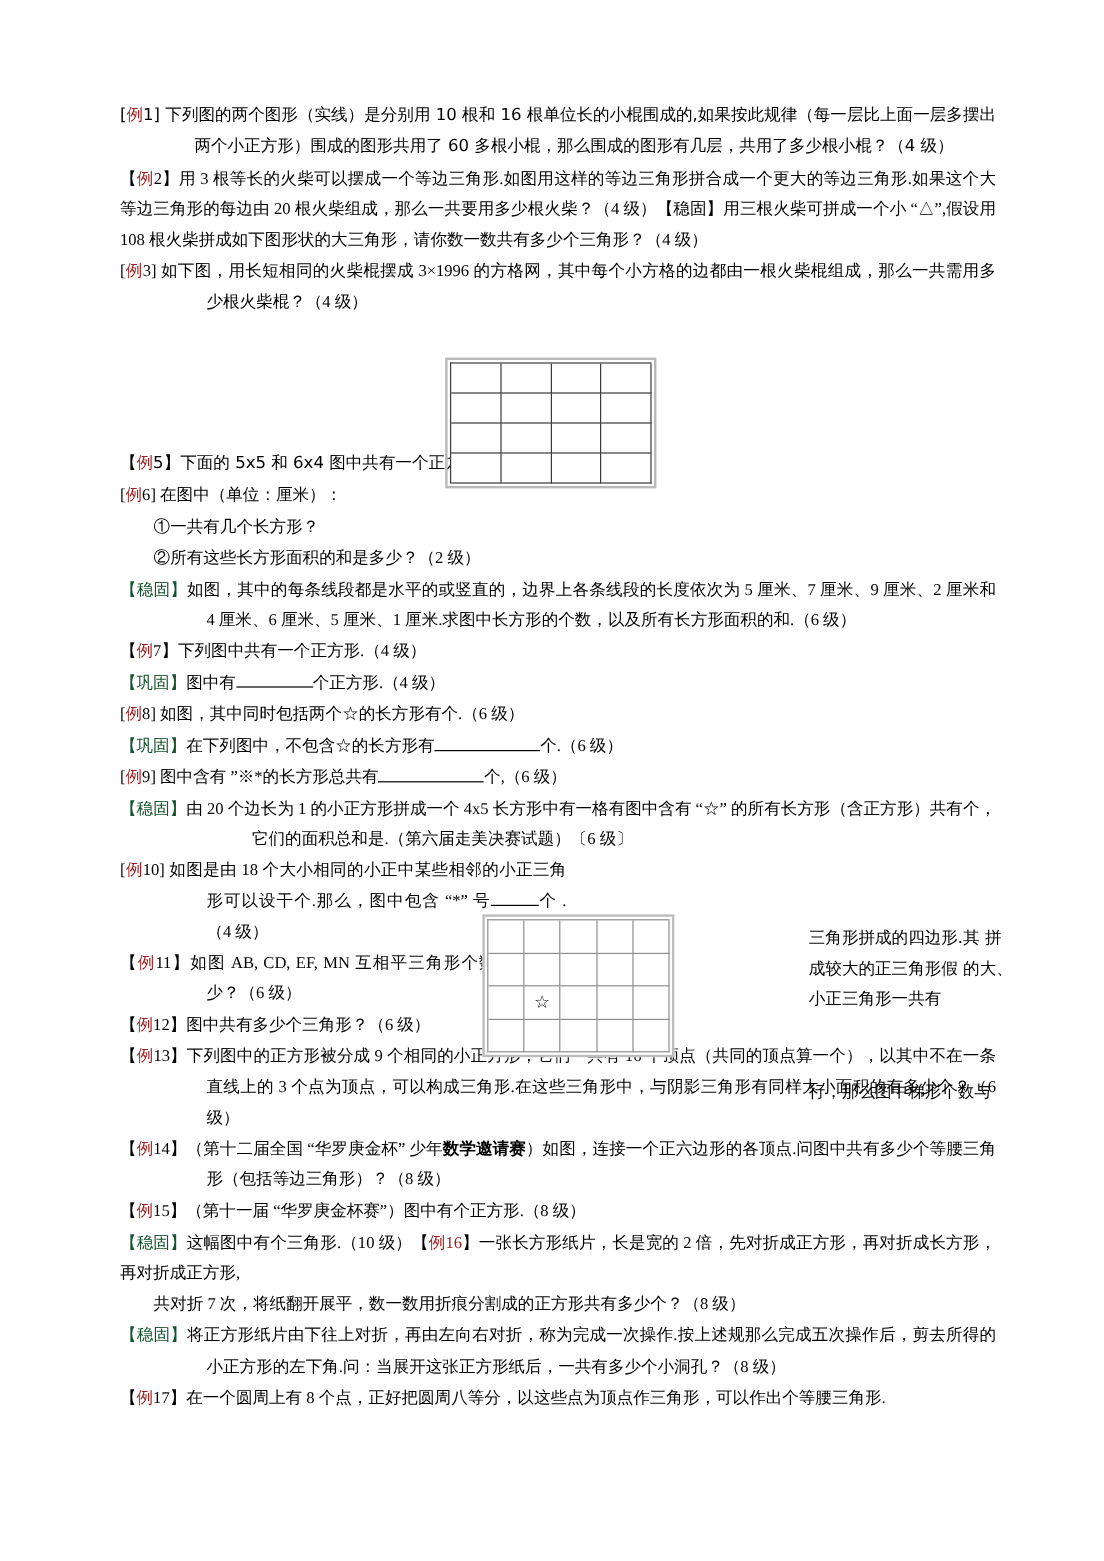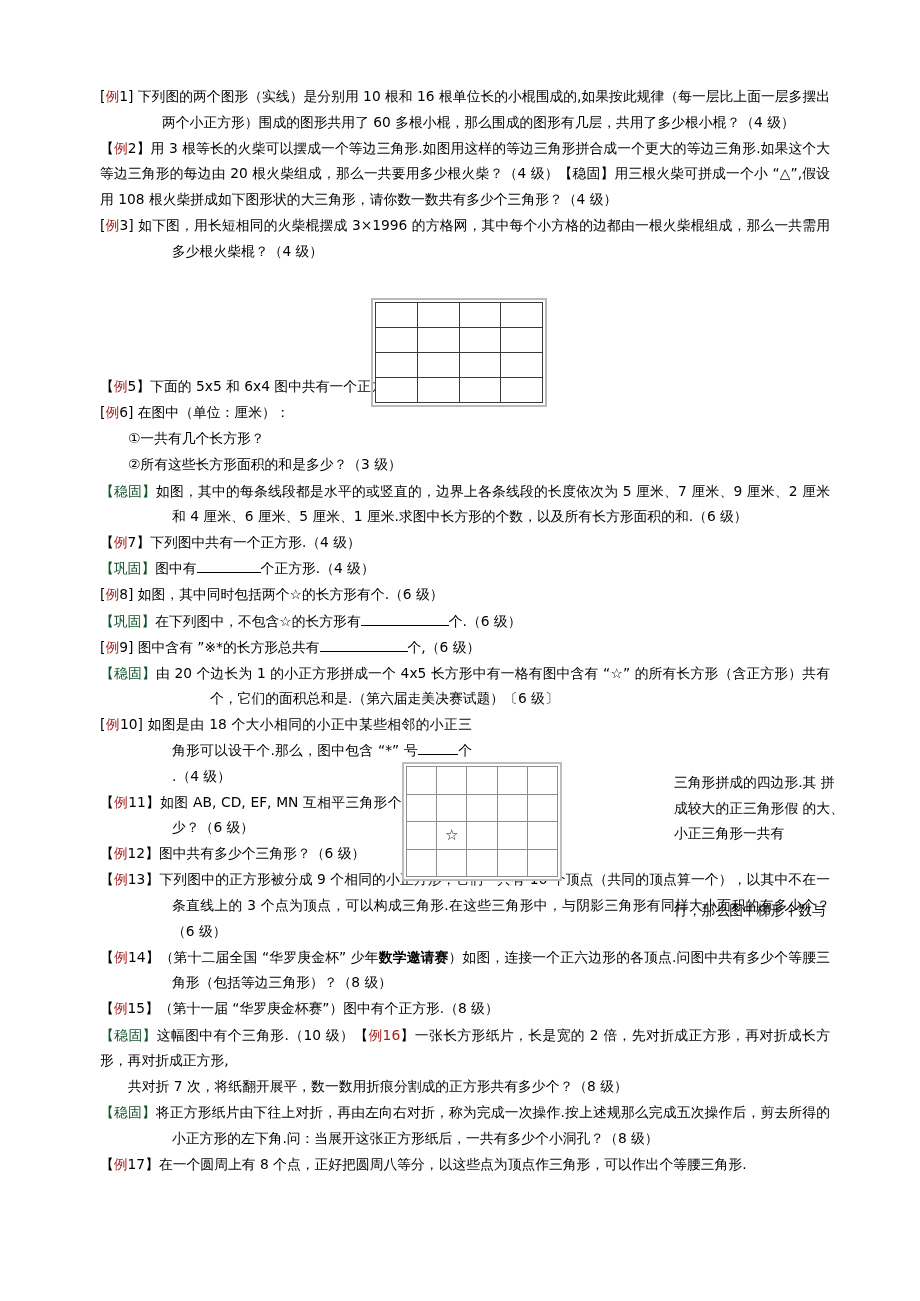--- a/index.html
+++ b/index.html
@@ -30,21 +30,21 @@
   }
   .blk {
     font-size: 13.8px;
     line-height: 25.6px;
     text-align: justify;
     text-justify: inter-ideograph;
     margin: 0 0 0 0;
     padding: 0;
     position: relative;
   }
-  .blk + .blk { margin-top: 0.5px; }
+  .blk + .blk { margin-top: 0.5px; font-family: Liberation Serif, serif; }
 
   
   .hang1 { padding-left: 62px; text-indent: -62px; }
   .hang2 { padding-left: 72px; text-indent: -72px; }
   .hang3 { padding-left: 110px; text-indent: -110px; }
   .noindent { padding-left: 0; text-indent: 0; }
 
   .lbl { white-space: nowrap; }
   .lbl-red { color: #9e1b1b; }
   .lbl-k { color: #14532d; }
@@ -169,21 +169,21 @@
 
     <div class="blk hang1">
       <span class="lbl">【<span class="lbl-red">例</span><span class="num">5</span>】</span><span>下面的 5x5 和 6x4 图中共有一个正方形.（4 级）</span>
     </div>
 
     <div class="blk hang1">
       <span class="lbl">[<span class="lbl-red">例</span><span class="num">6</span>]</span>
       <span>在图中（单位：厘米）：</span>
     </div>
     <div class="blk sub">①一共有几个长方形？</div>
-    <div class="blk sub">②所有这些长方形面积的和是多少？（3 级）</div>
+    <div class="blk sub">②所有这些长方形面积的和是多少？（2 级）</div>
 
     <div class="blk hang2">
       <span class="lbl lbl-k">【<span>稳固</span>】</span><span>如图，其中的每条线段都是水平的或竖直的，边界上各条线段的长度依次为 5 厘米、7 厘米、9 厘米、2 厘米和 4 厘米、6 厘米、5 厘米、1 厘米.求图中长方形的个数，以及所有长方形面积的和.（6 级）</span>
     </div>
 
     <div class="blk hang1">
       <span class="lbl">【<span class="lbl-red">例</span><span class="num">7</span>】</span><span>下列图中共有一个正方形.（4 级）</span>
     </div>
 
     <div class="blk hang1">

